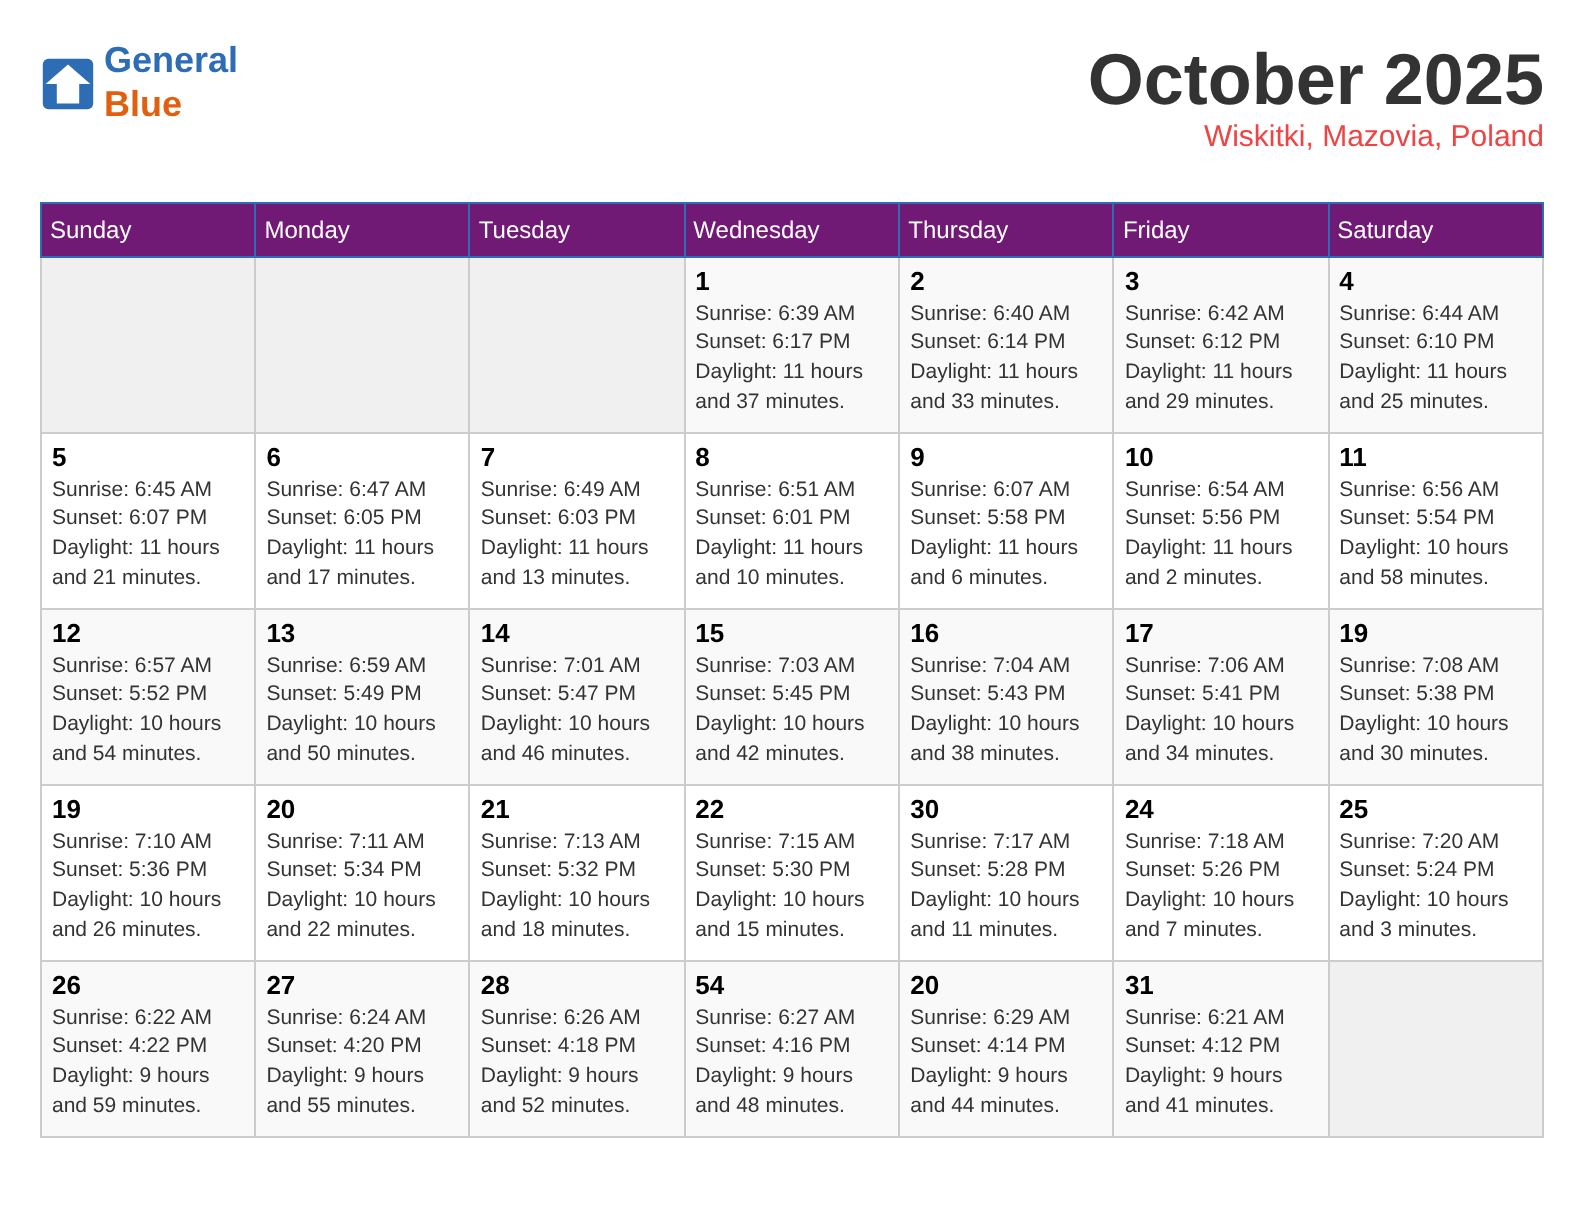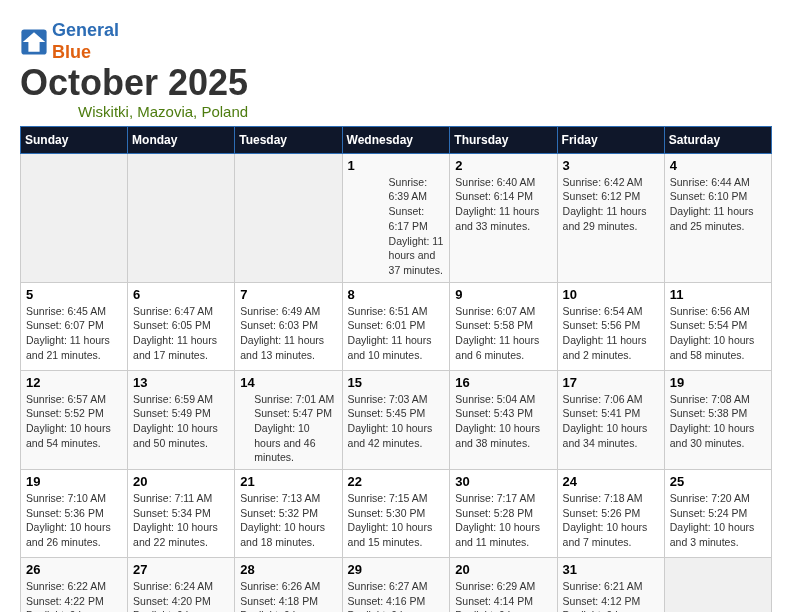--- a/index.html
+++ b/index.html
@@ -7,22 +7,21 @@
       font-family: Arial, sans-serif;
       background: #fff;
       width: 792px;
       min-height: 612px;
       padding: 20px;
     }
     .header {
       display: flex;
       align-items: flex-start;
       justify-content: space-between;
-      margin-bottom: 6px;
-      flex-direction: column;
+      margin-bottom: 24px;
     }
     .logo {
       display: flex;
       align-items: center;
     }
     .logo-text {
       font-size: 18px;
       font-weight: bold;
       color: #333;
       line-height: 1.2;
@@ -39,31 +38,31 @@
       text-align: right;
     }
     .month-title {
       font-size: 36px;
       font-weight: bold;
       color: #333;
       line-height: 1.1;
     }
     .subtitle {
       font-size: 15px;
-      color: #4d7c0f;
+      color: #ef4444;
     }
     table {
       width: 100%;
       border-collapse: collapse;
       font-size: 11px;
     }
     thead tr th {
-      background: #0f172a;
+      background: #701a75;
       color: #fff;
-      font-weight: bold;
+      font-weight: normal;
       font-size: 12px;
       padding: 6px 4px;
       text-align: left;
       border: 1px solid #2d6db5;
     }
     tbody tr td {
       border: 1px solid #ccc;
       vertical-align: top;
       padding: 4px 5px;
       width: 108px;
@@ -123,21 +122,21 @@
         <th>Saturday</th>
       </tr>
   </thead>
   <tbody id="calendar-body">
   <tr>
         <td class="empty-cell"></td>
         <td class="empty-cell"></td>
         <td class="empty-cell"></td>
         <td>
           <span class="day-num">1</span>
-          <div class="day-info" style="white-space: pre-line; margin-left: 41px;">Sunrise: 6:39 AM
+          <div class="day-info" style="white-space: pre-line;">Sunrise: 6:39 AM
 Sunset: 6:17 PM
 Daylight: 11 hours and 37 minutes.</div>
         </td>
         <td>
           <span class="day-num">2</span>
           <div class="day-info" style="white-space: pre-line;">Sunrise: 6:40 AM
 Sunset: 6:14 PM
 Daylight: 11 hours and 33 minutes.</div>
         </td>
         <td>
@@ -205,33 +204,33 @@
 Daylight: 10 hours and 54 minutes.</div>
         </td>
         <td>
           <span class="day-num">13</span>
           <div class="day-info" style="white-space: pre-line;">Sunrise: 6:59 AM
 Sunset: 5:49 PM
 Daylight: 10 hours and 50 minutes.</div>
         </td>
         <td>
           <span class="day-num">14</span>
-          <div class="day-info" style="white-space: pre-line; margin-left: 14px;">Sunrise: 7:01 AM
+          <div class="day-info" style="white-space: pre-line;">Sunrise: 7:01 AM
 Sunset: 5:47 PM
 Daylight: 10 hours and 46 minutes.</div>
         </td>
         <td>
           <span class="day-num">15</span>
           <div class="day-info" style="white-space: pre-line;">Sunrise: 7:03 AM
 Sunset: 5:45 PM
 Daylight: 10 hours and 42 minutes.</div>
         </td>
         <td>
           <span class="day-num">16</span>
-          <div class="day-info" style="white-space: pre-line;">Sunrise: 5:04 AM
+          <div class="day-info" style="white-space: pre-line;">Sunrise: 7:04 AM
 Sunset: 5:43 PM
 Daylight: 10 hours and 38 minutes.</div>
         </td>
         <td>
           <span class="day-num">17</span>
           <div class="day-info" style="white-space: pre-line;">Sunrise: 7:06 AM
 Sunset: 5:41 PM
 Daylight: 10 hours and 34 minutes.</div>
         </td>
         <td>
@@ -298,21 +297,21 @@
 Sunset: 4:20 PM
 Daylight: 9 hours and 55 minutes.</div>
         </td>
         <td>
           <span class="day-num">28</span>
           <div class="day-info" style="white-space: pre-line;">Sunrise: 6:26 AM
 Sunset: 4:18 PM
 Daylight: 9 hours and 52 minutes.</div>
         </td>
         <td>
-          <span class="day-num">29</span>
+          <span class="day-num">54</span>
           <div class="day-info" style="white-space: pre-line;">Sunrise: 6:27 AM
 Sunset: 4:16 PM
 Daylight: 9 hours and 48 minutes.</div>
         </td>
         <td>
           <span class="day-num">20</span>
           <div class="day-info" style="white-space: pre-line;">Sunrise: 6:29 AM
 Sunset: 4:14 PM
 Daylight: 9 hours and 44 minutes.</div>
         </td>

